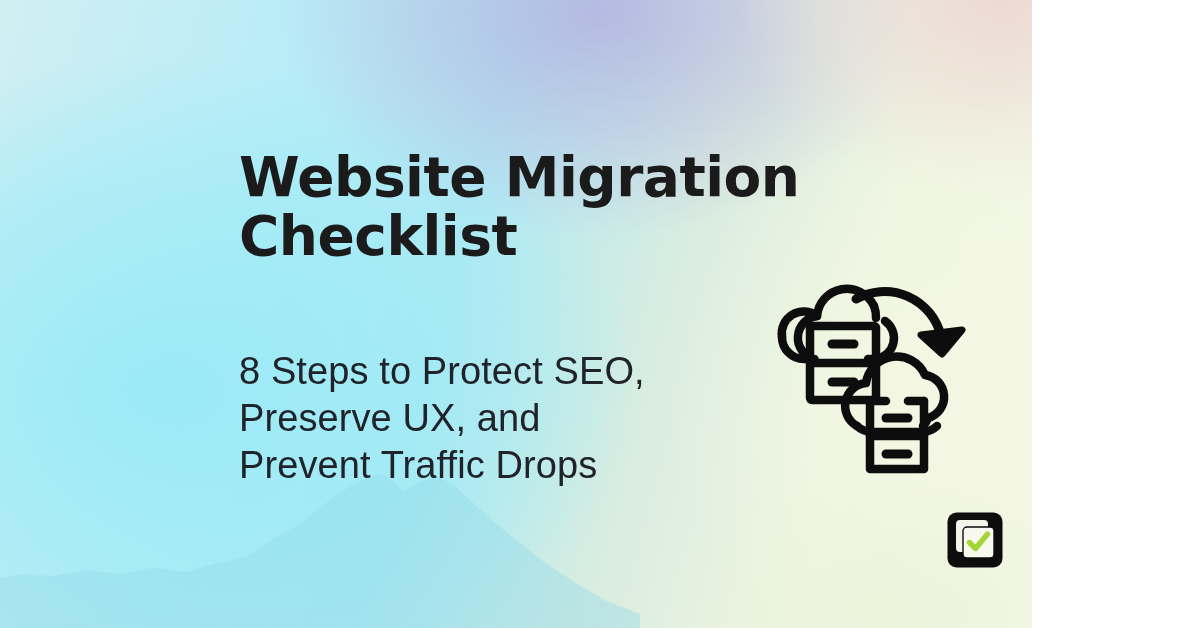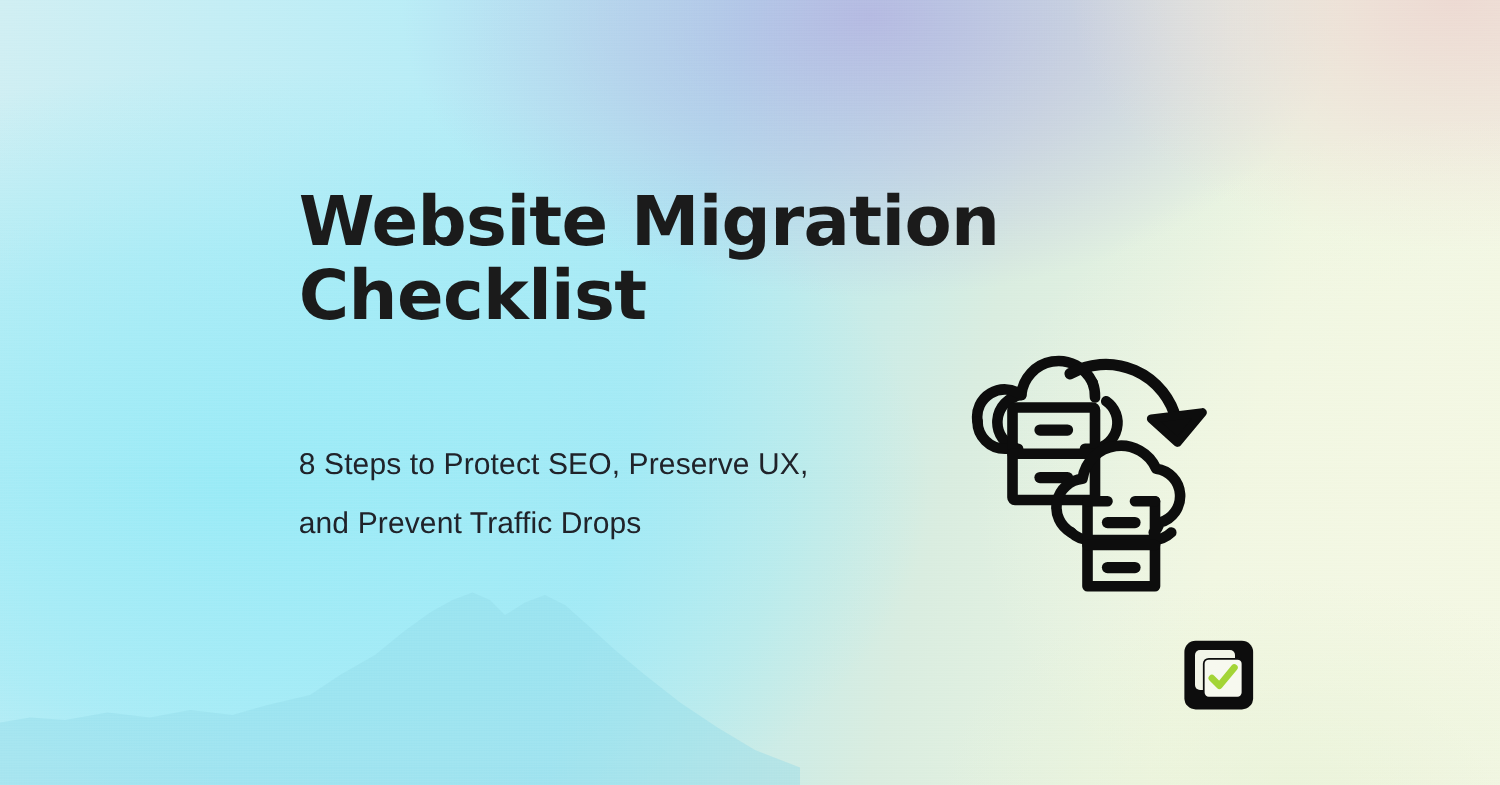--- a/index.html
+++ b/index.html
@@ -6,21 +6,21 @@
     margin: 0;
     padding: 0;
     background: #ffffff;
   }
   body {
     font-family: "Liberation Sans", sans-serif;
   }
 
   .banner {
     position: relative;
-    width: 1200px;
+    width: 1032px;
     height: 628px;
     overflow: hidden;
     background: #86efac;
   }
 
   
   .bg-layer {
     position: absolute;
     inset: 0;
   }
@@ -96,21 +96,21 @@
     white-space: pre-line;
   }
   .subhead {
     margin: 0;
     position: absolute;
     top: 200px;
     left: 0;
     width: 440px;
     font-family: "Liberation Sans", sans-serif;
     font-weight: 400;
-    font-size: 24px;
+    font-size: 38px;
     line-height: 47px;
     letter-spacing: 0.1px;
     color: #20232a;
   }
 
   
   .cloud-art {
     position: absolute;
     left: 752px;
     top: 258px;

